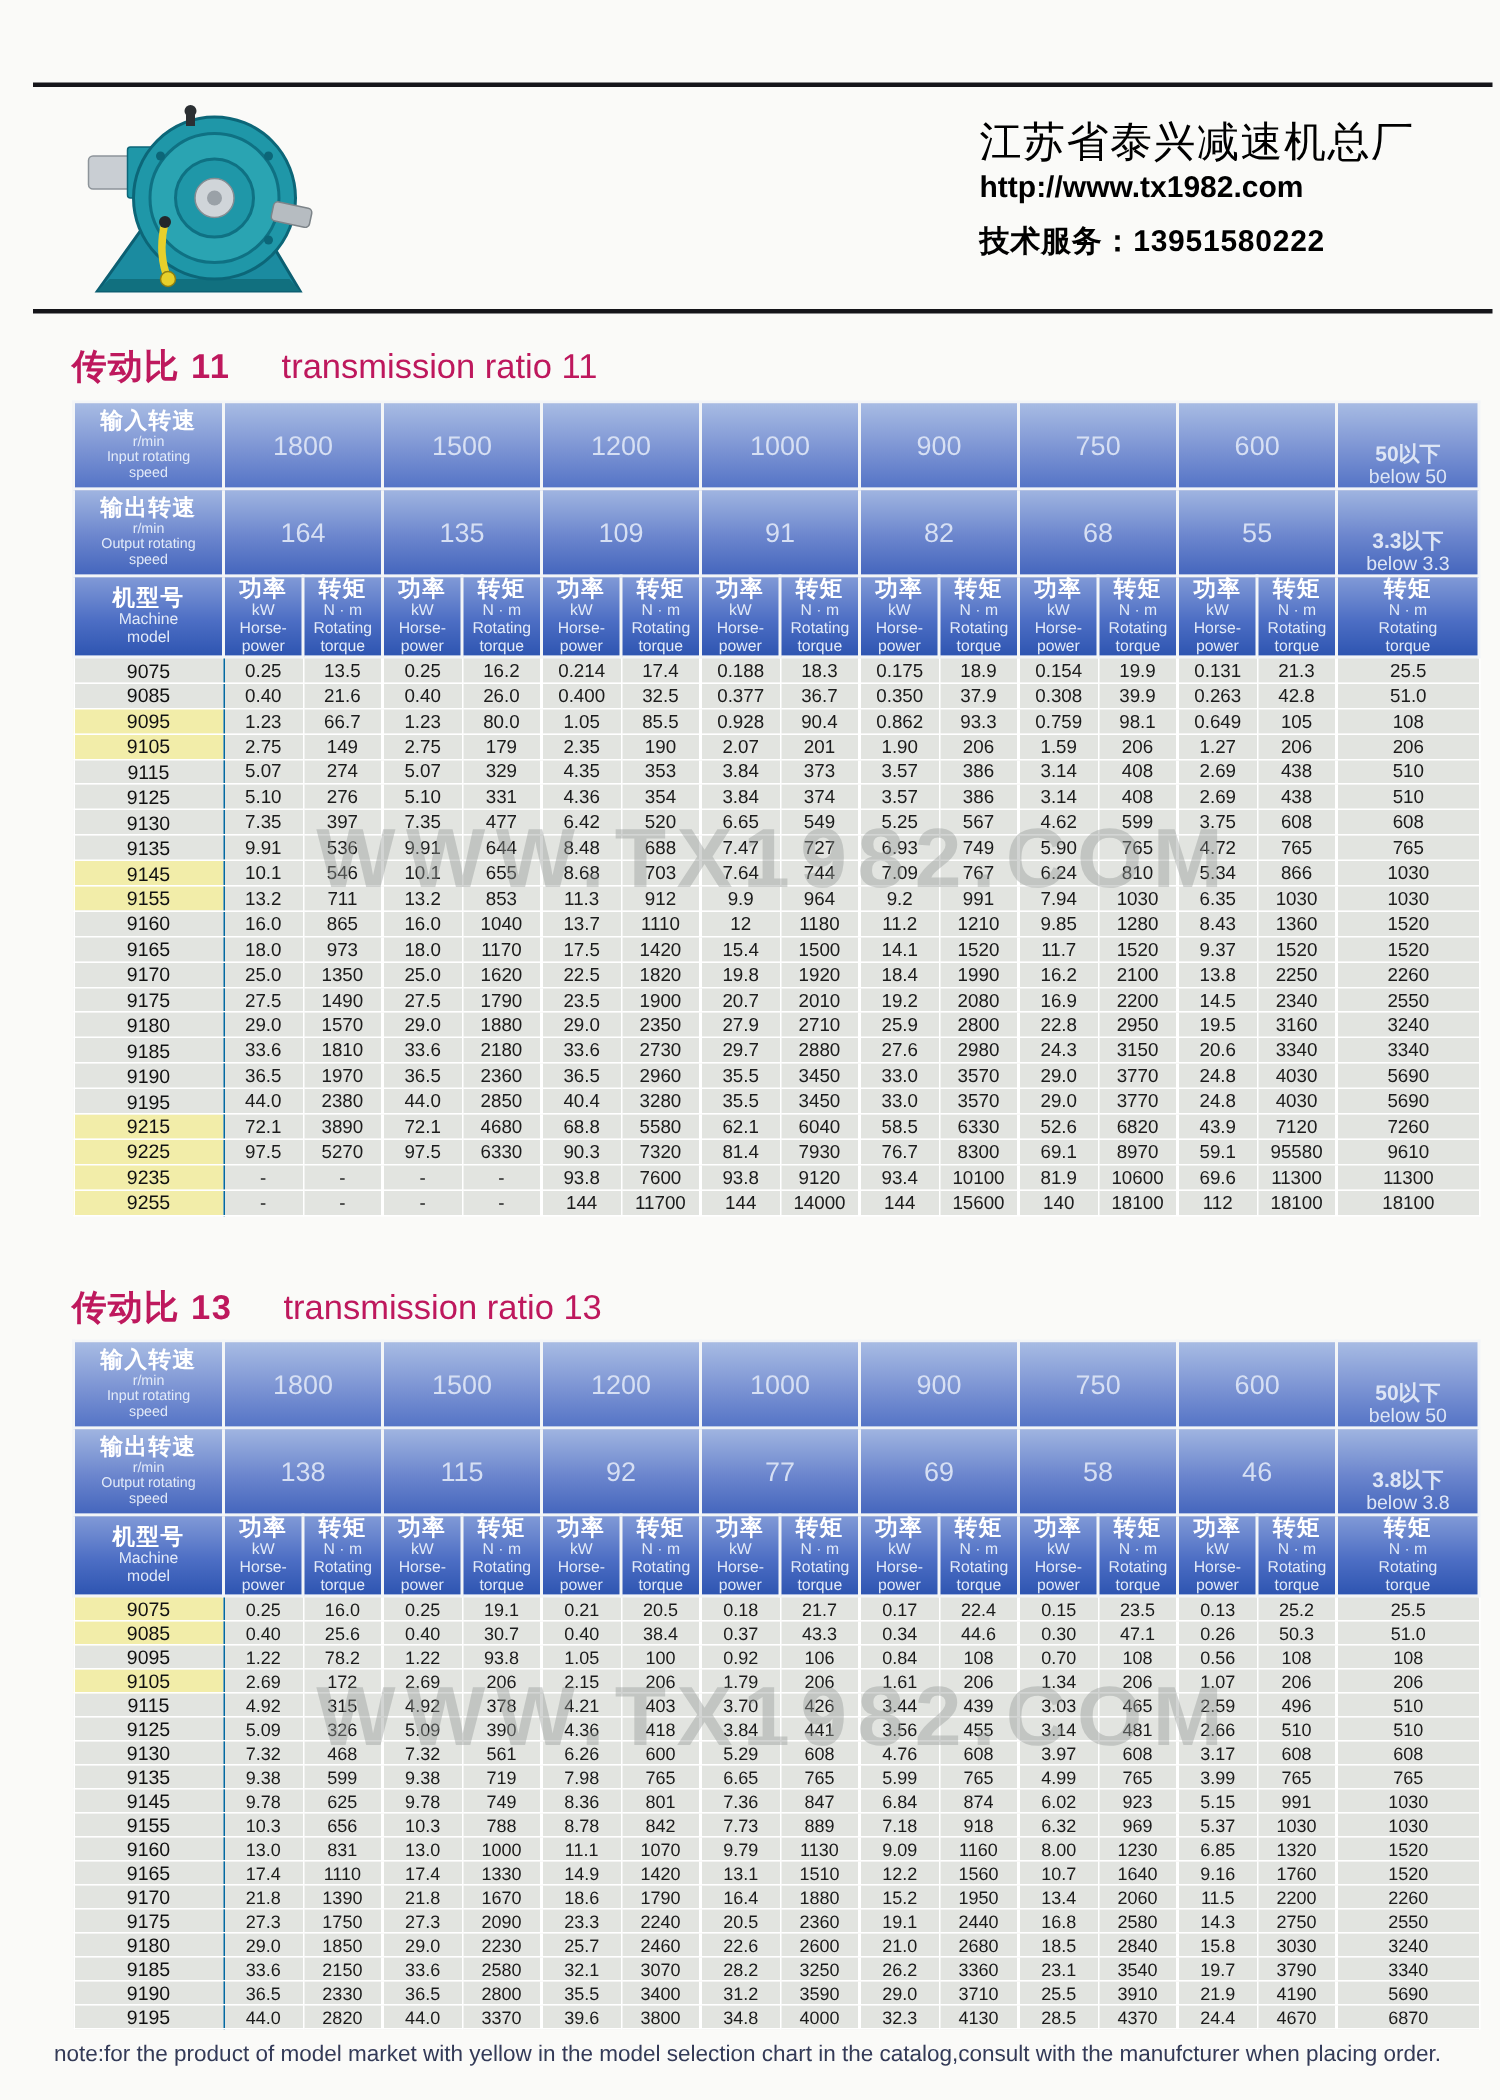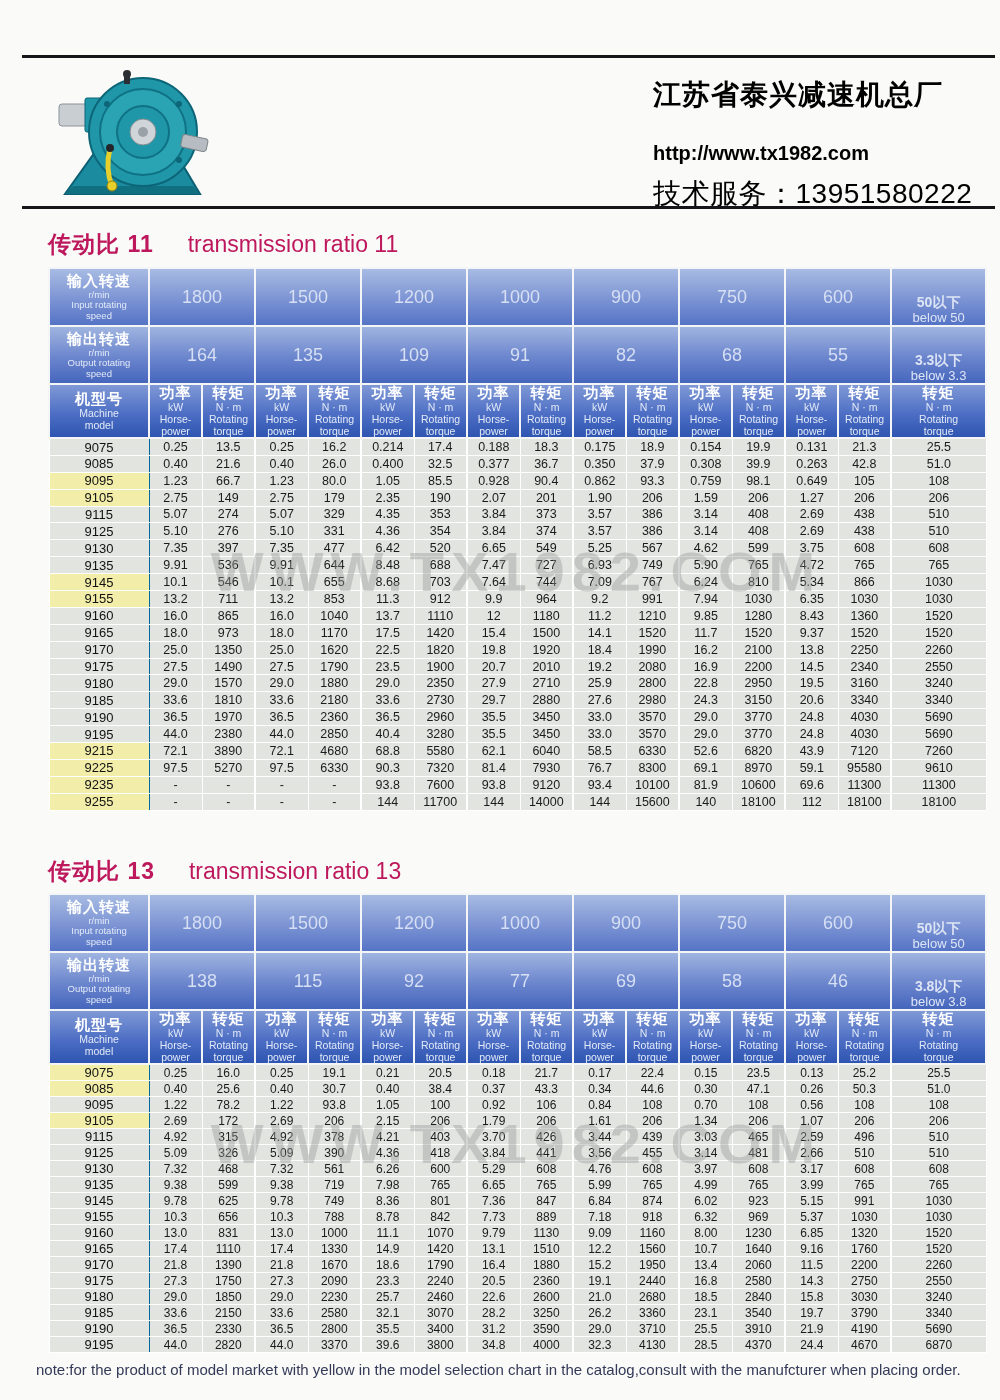--- a/index.html
+++ b/index.html
@@ -5,23 +5,23 @@
   html,body{margin:0;padding:0;}
   body{width:1000px;height:1400px;background:#fafaf8;font-family:"Liberation Sans",sans-serif;}
   .page{position:relative;width:1000px;height:1400px;overflow:hidden;}
   .rule{position:absolute;left:22px;width:973px;height:3px;background:#15151a;}
   .rule.top{top:55px;}
   .rule.mid{top:206px;}
 
   .logo{position:absolute;left:55px;top:64px;width:155px;height:140px;}
 
   .co-block{position:absolute;left:653px;top:76px;color:#000;}
-  .co-name{font-size:28px;font-weight:bold;letter-spacing:1px;white-space:nowrap;}
-  .co-url{font-size:20px;font-weight:bold;margin-top:28px;}
-  .co-tel{font-size:28px;font-weight:normal;margin-top:10px;letter-spacing:.5px;white-space:nowrap;}
+  .co-name{font-size:28px;font-weight:normal;letter-spacing:1px;white-space:nowrap;}
+  .co-url{font-size:20px;font-weight:bold;margin-top:0;}
+  .co-tel{font-size:20px;font-weight:bold;margin-top:10px;letter-spacing:.5px;white-space:nowrap;}
 
   .sec-title{position:absolute;left:48px;color:#be185d;font-size:23px;white-space:nowrap;}
   .sec-title .zh{font-weight:bold;letter-spacing:1px;}
   .sec-title .en{margin-left:34px;font-weight:normal;}
   #title1{top:229px;}
   #title2{top:856px;}
 
   .twrap{position:absolute;left:48px;width:937px;}
   #twrap1{top:267px;--rh:16.9px;--fs:12.5px;}
   #twrap2{top:893px;--rh:14.3px;--fs:12px;}

